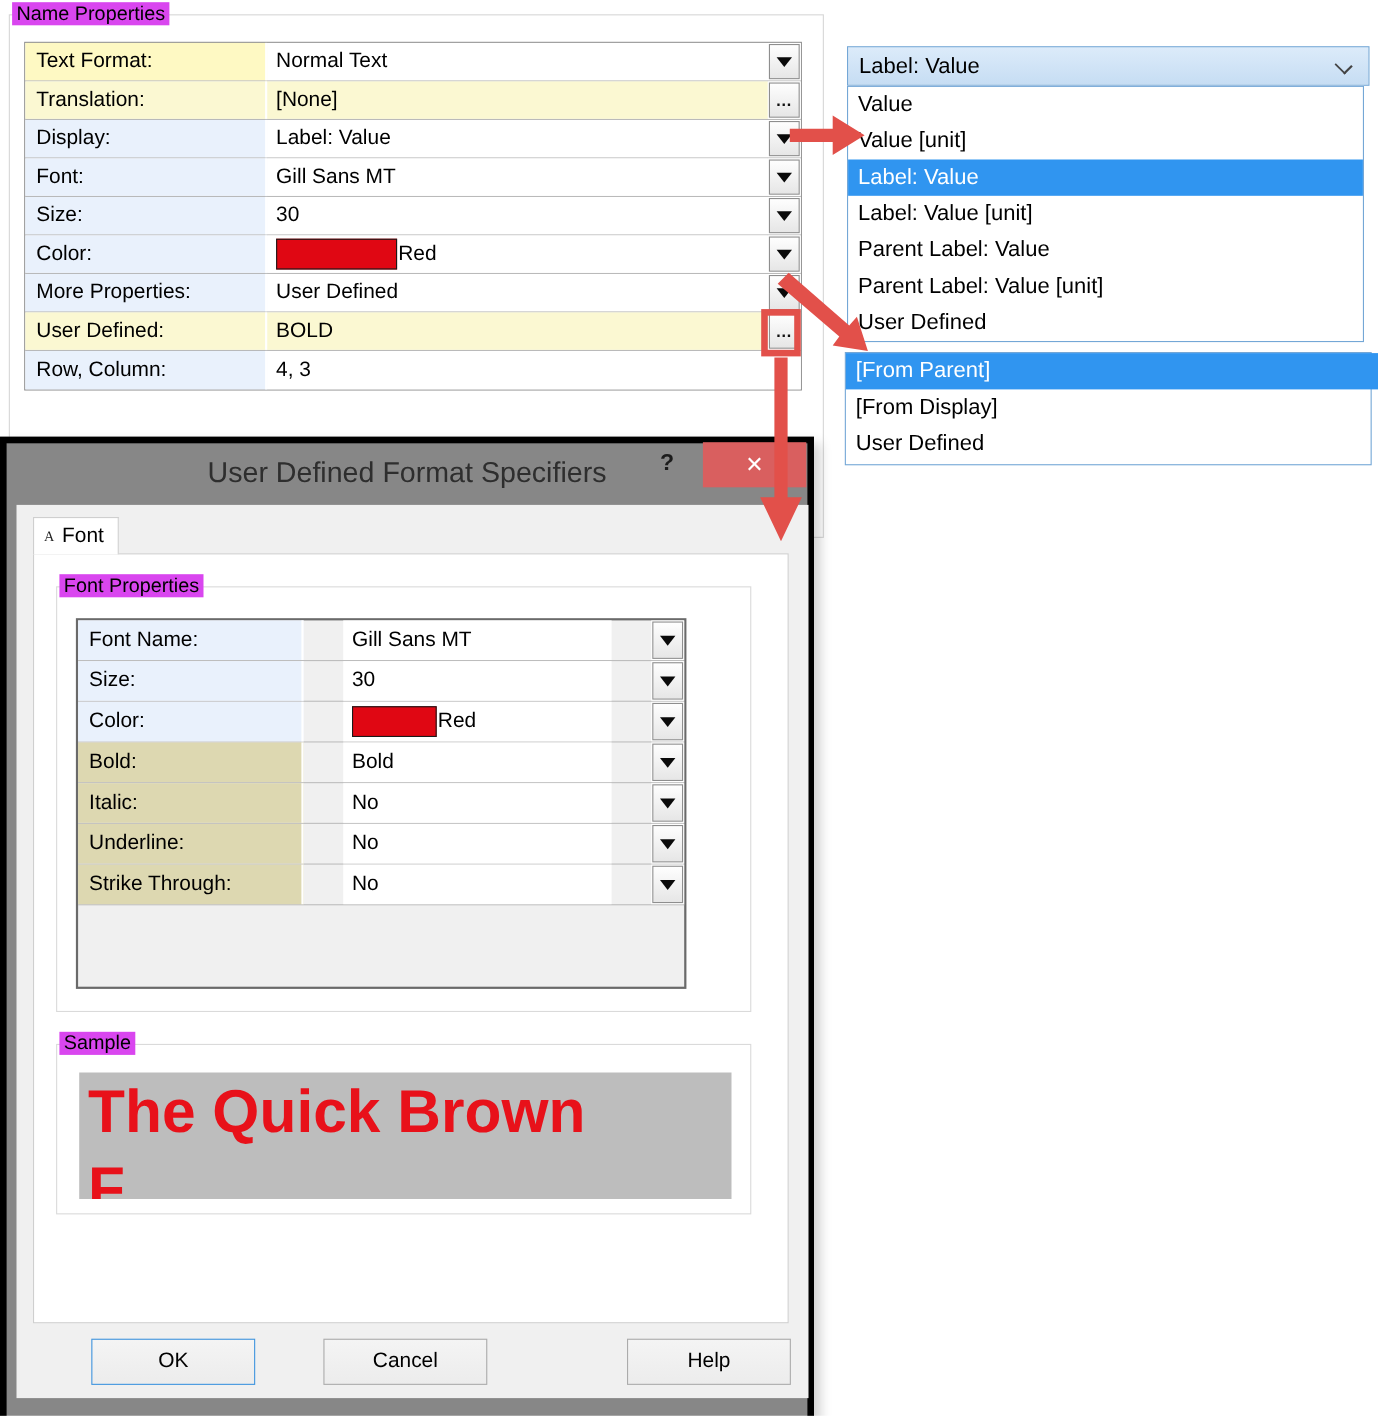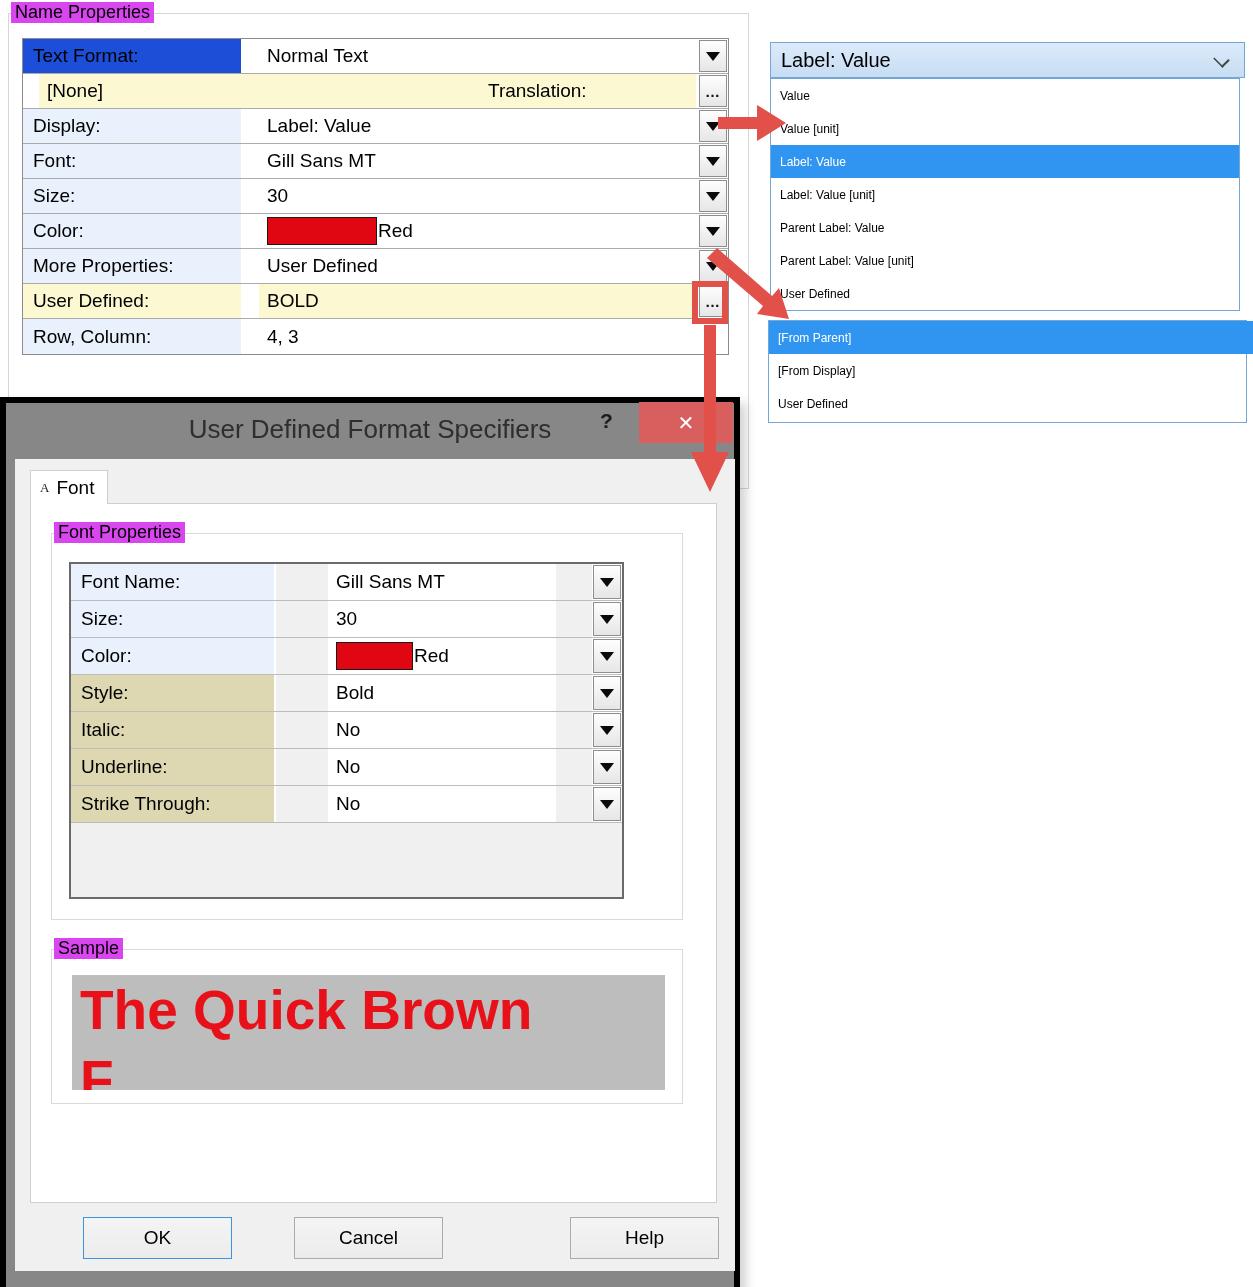--- a/index.html
+++ b/index.html
@@ -13,37 +13,37 @@
 
   
   .panel{position:absolute;left:0;top:0;width:748px;height:592px;background:#fff;}
   .panel .groupbox{left:8px;top:13px;width:739px;height:474px;}
 
   .propgrid{position:absolute;left:13px;top:24px;width:705px;border:1px solid #8c8c8c;background:#fff;}
   .prow{display:flex;height:35px;border-bottom:1px solid #ababab;box-sizing:border-box;}
   .prow:last-child{border-bottom:none;}
   .pcell{box-sizing:border-box;display:flex;align-items:center;font-size:19px;}
   .plab{width:220px;padding-left:10px;border-right:2px solid #fff;}
-  .pval{flex:1;padding-left:8px;margin-left:16px;}
+  .pval{flex:1;padding-left:8px;}
   .pbtncol{width:30px;display:flex;align-items:stretch;justify-content:center;background:#fff;}
   .ddbtn{flex:1;margin:1px;background:linear-gradient(#fefefe,#e6e6e6);border:1px solid #8e8e8e;
          display:flex;align-items:center;justify-content:center;cursor:default;}
   .ddbtn.ell{font-size:15px;font-weight:bold;letter-spacing:1px;color:#111;}
   .tri{width:0;height:0;border-left:7px solid transparent;border-right:7px solid transparent;border-top:9px solid #0a0a0a;}
   .swatch{display:inline-block;width:110px;height:28px;border:1px solid #1a1a1a;box-sizing:border-box;margin-right:1px;}
 
   
   .combo{position:absolute;left:770px;top:42px;width:475px;height:36px;box-sizing:border-box;
          background:linear-gradient(#dcebfa,#c6ddf3);border:1px solid #74a7d6;
          display:flex;align-items:center;font-size:20px;padding-left:10px;}
   .chev{position:absolute;right:16px;top:10px;width:11px;height:11px;
         border-right:2px solid #444;border-bottom:2px solid #444;transform:rotate(45deg) scaleY(.8);}
   .droplist{position:absolute;left:770px;top:78px;width:470px;box-sizing:border-box;
             border:1px solid #74a7d6;background:#fff;}
-  .ditem{height:33px;display:flex;align-items:center;padding-left:9px;font-size:12px;box-sizing:border-box;}
+  .ditem{height:33px;display:flex;align-items:center;padding-left:9px;font-size:20px;box-sizing:border-box;}
   .ditem.sel{background:#3095f0;color:#fff;}
   .minilist{position:absolute;left:768px;top:320px;width:479px;height:103px;box-sizing:border-box;
             border:1px solid #74a7d6;background:#fff;overflow:visible;}
   .minilist .ditem.sel{width:486px;}
 
   
   .dialog{position:absolute;left:0;top:397px;width:740px;height:1023px;background:#878787;
           border:6px solid #000000;box-sizing:border-box;box-shadow:6px 6px 10px rgba(0,0,0,.18);}
   .titlebar{position:absolute;left:0;top:0;width:100%;height:56px;}
   .dlg-title{position:absolute;left:0;right:0;top:11px;text-align:center;font-size:26px;color:#2e2e2e;}
@@ -78,35 +78,35 @@
   .overlay{position:absolute;left:0;top:0;width:1253px;height:1287px;pointer-events:none;z-index:50;}
 </style>
 </head>
 <body>
 
 <div class="panel">
   <div class="groupbox">
     <span class="gb-label">Name Properties</span>
     <div class="propgrid" id="np-grid">
         <div class="prow">
-          <div class="pcell plab" style="background: #1d4ed8; text-align: right;">Text Format:</div>
+          <div class="pcell plab" style="background: #fef9c3; text-align: right;">Text Format:</div>
           <div class="pcell pval" style="background: rgb(255, 255, 255);">
             <span>Normal Text</span>
           </div>
           <div class="pbtncol">
             <div class="ddbtn">
               <div class="tri"></div>
             </div>
           </div>
         </div>
         <div class="prow">
+          <div class="pcell plab" style="background: rgb(251, 248, 210);">Translation:</div>
           <div class="pcell pval" style="background: rgb(251, 248, 210);">
             <span>[None]</span>
           </div>
-          <div class="pcell plab" style="background: rgb(251, 248, 210);">Translation:</div>
           <div class="pbtncol">
             <div class="ddbtn ell">…</div>
           </div>
         </div>
         <div class="prow">
           <div class="pcell plab" style="background: rgb(233, 241, 252);">Display:</div>
           <div class="pcell pval" style="background: rgb(255, 255, 255);">
             <span>Label: Value</span>
           </div>
           <div class="pbtncol">
@@ -245,21 +245,21 @@
                 <span class="swatch" style="background: rgb(224, 7, 19);"></span>
                 <span>Red</span>
               </div>
               <div class="pbtncol">
                 <div class="ddbtn">
                   <div class="tri"></div>
                 </div>
               </div>
             </div>
             <div class="prow">
-              <div class="pcell plab" style="background: rgb(221, 216, 177);">Style:</div>
+              <div class="pcell plab" style="background: rgb(221, 216, 177);">Bold:</div>
               <div class="pcell pval" style="background: rgb(255, 255, 255);">
                 <span>Bold</span>
               </div>
               <div class="pbtncol">
                 <div class="ddbtn">
                   <div class="tri"></div>
                 </div>
               </div>
             </div>
             <div class="prow">

